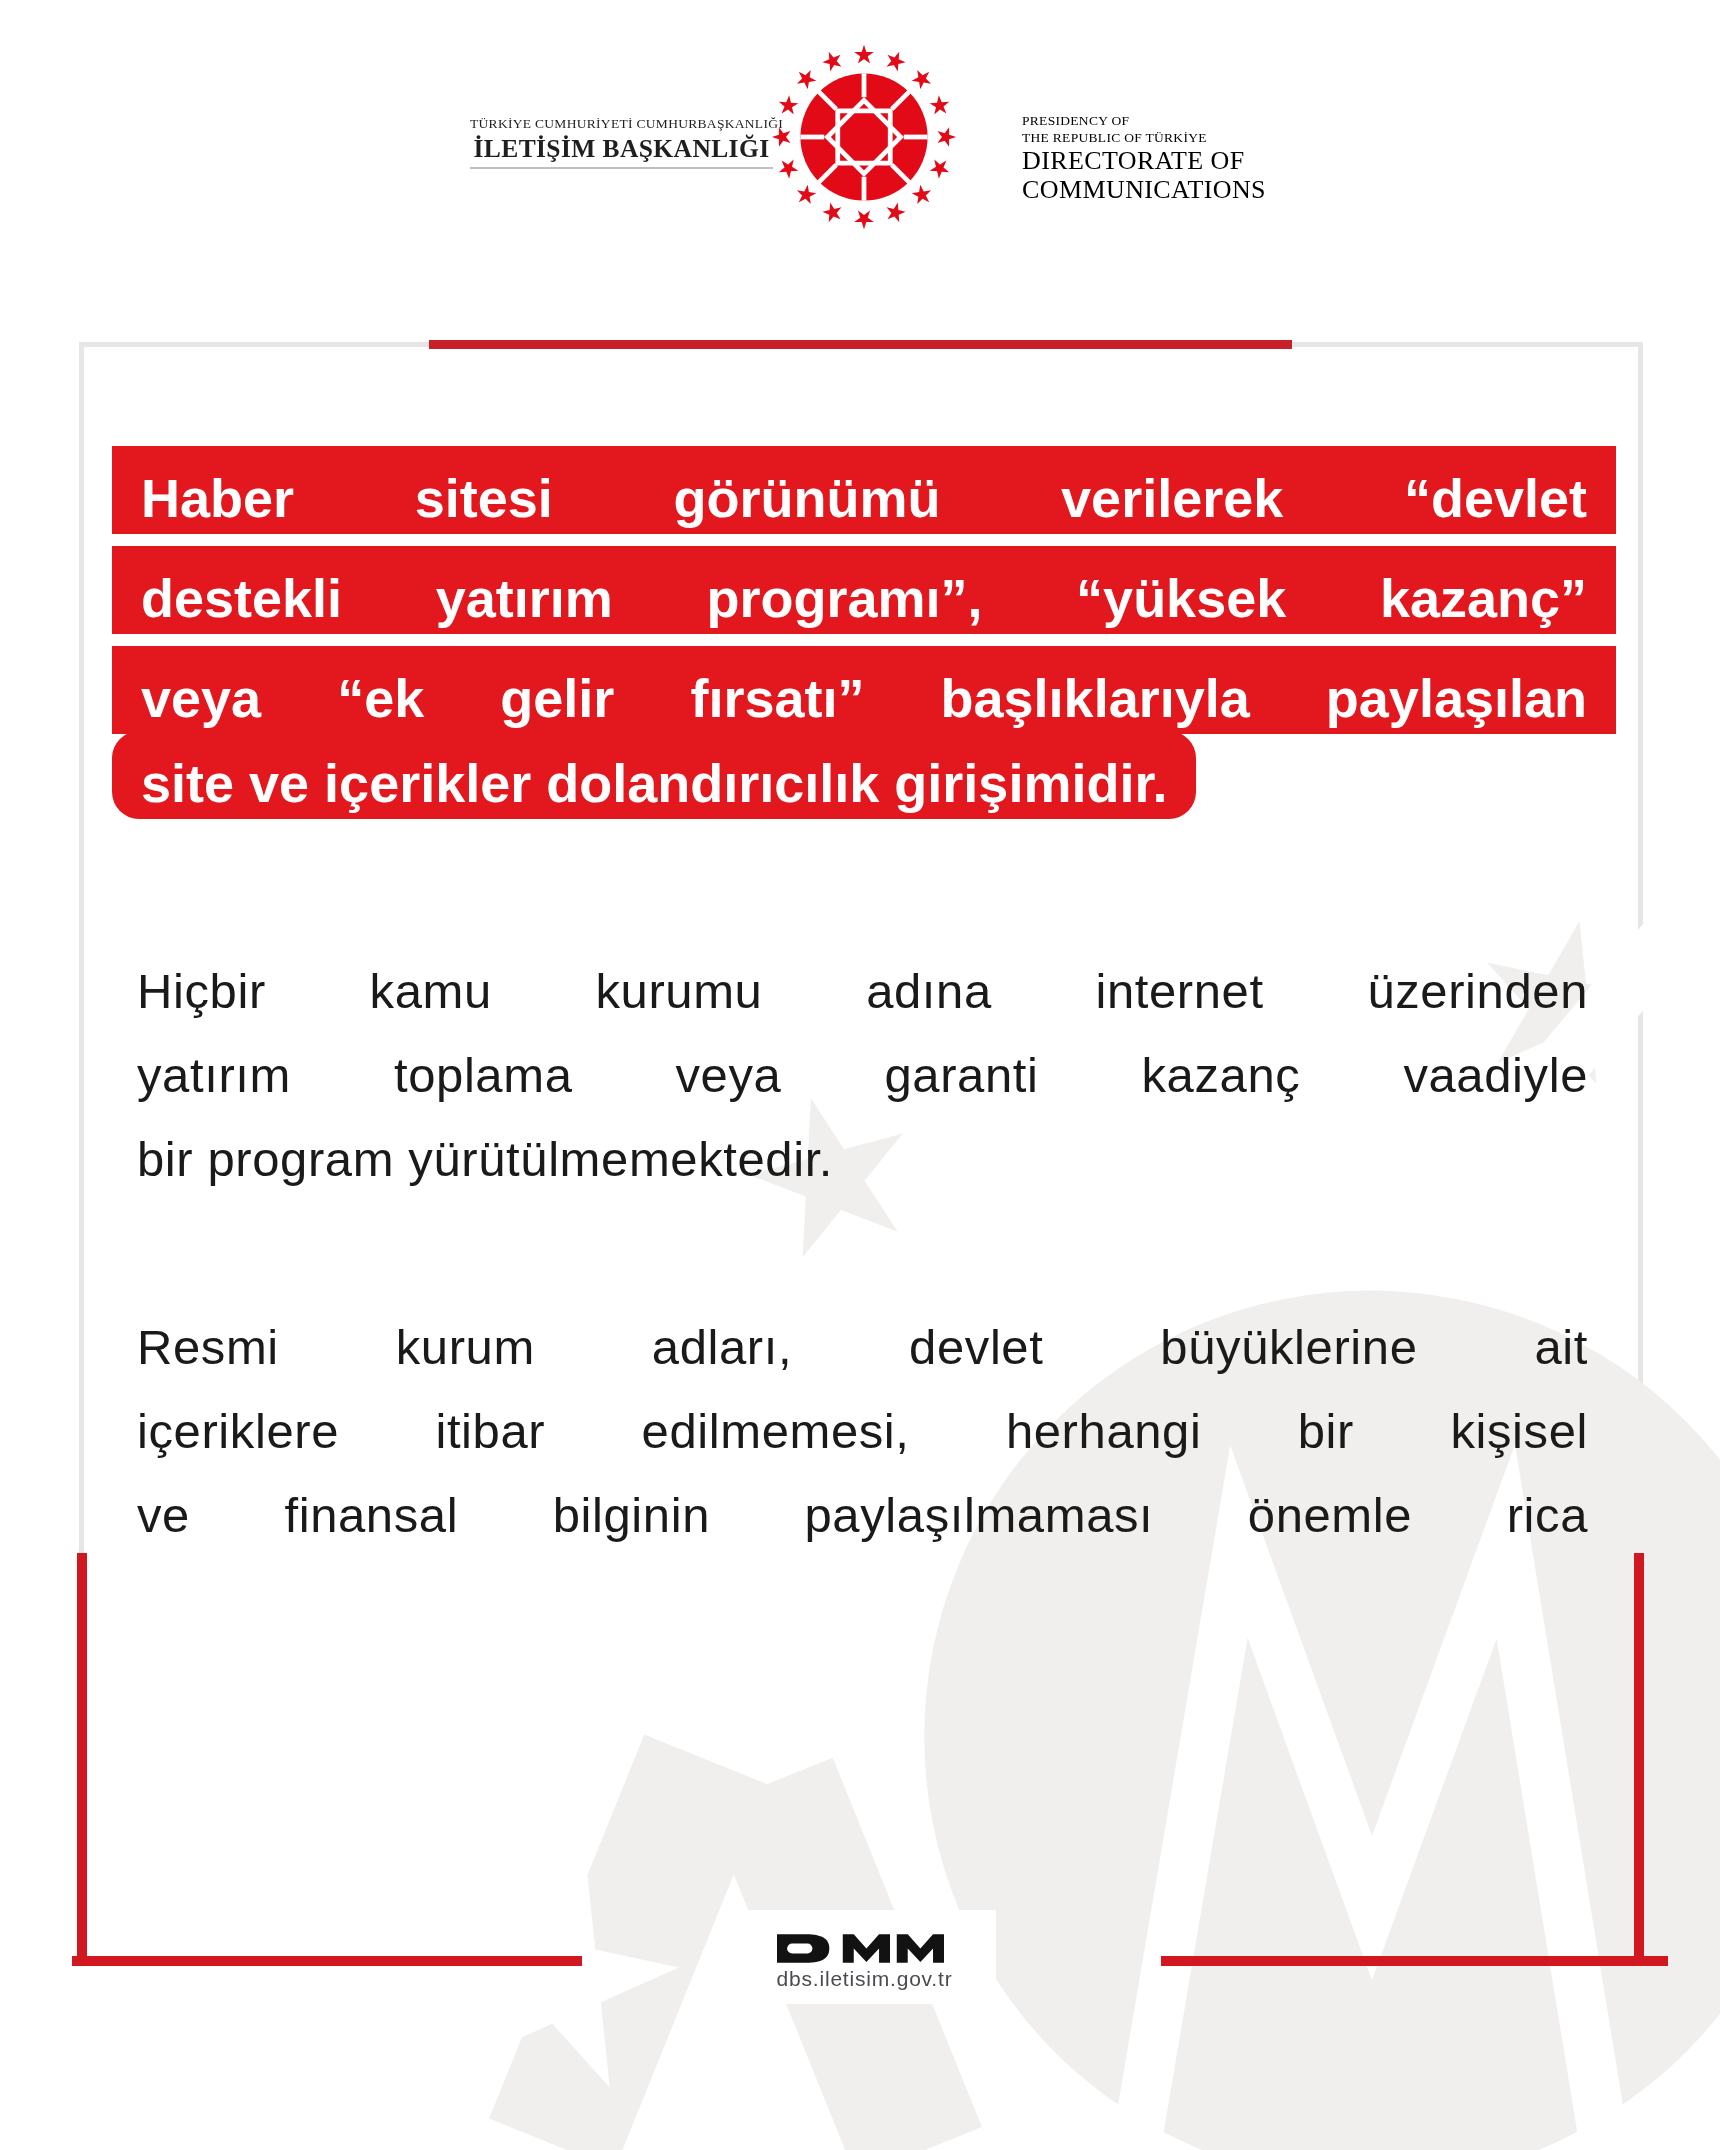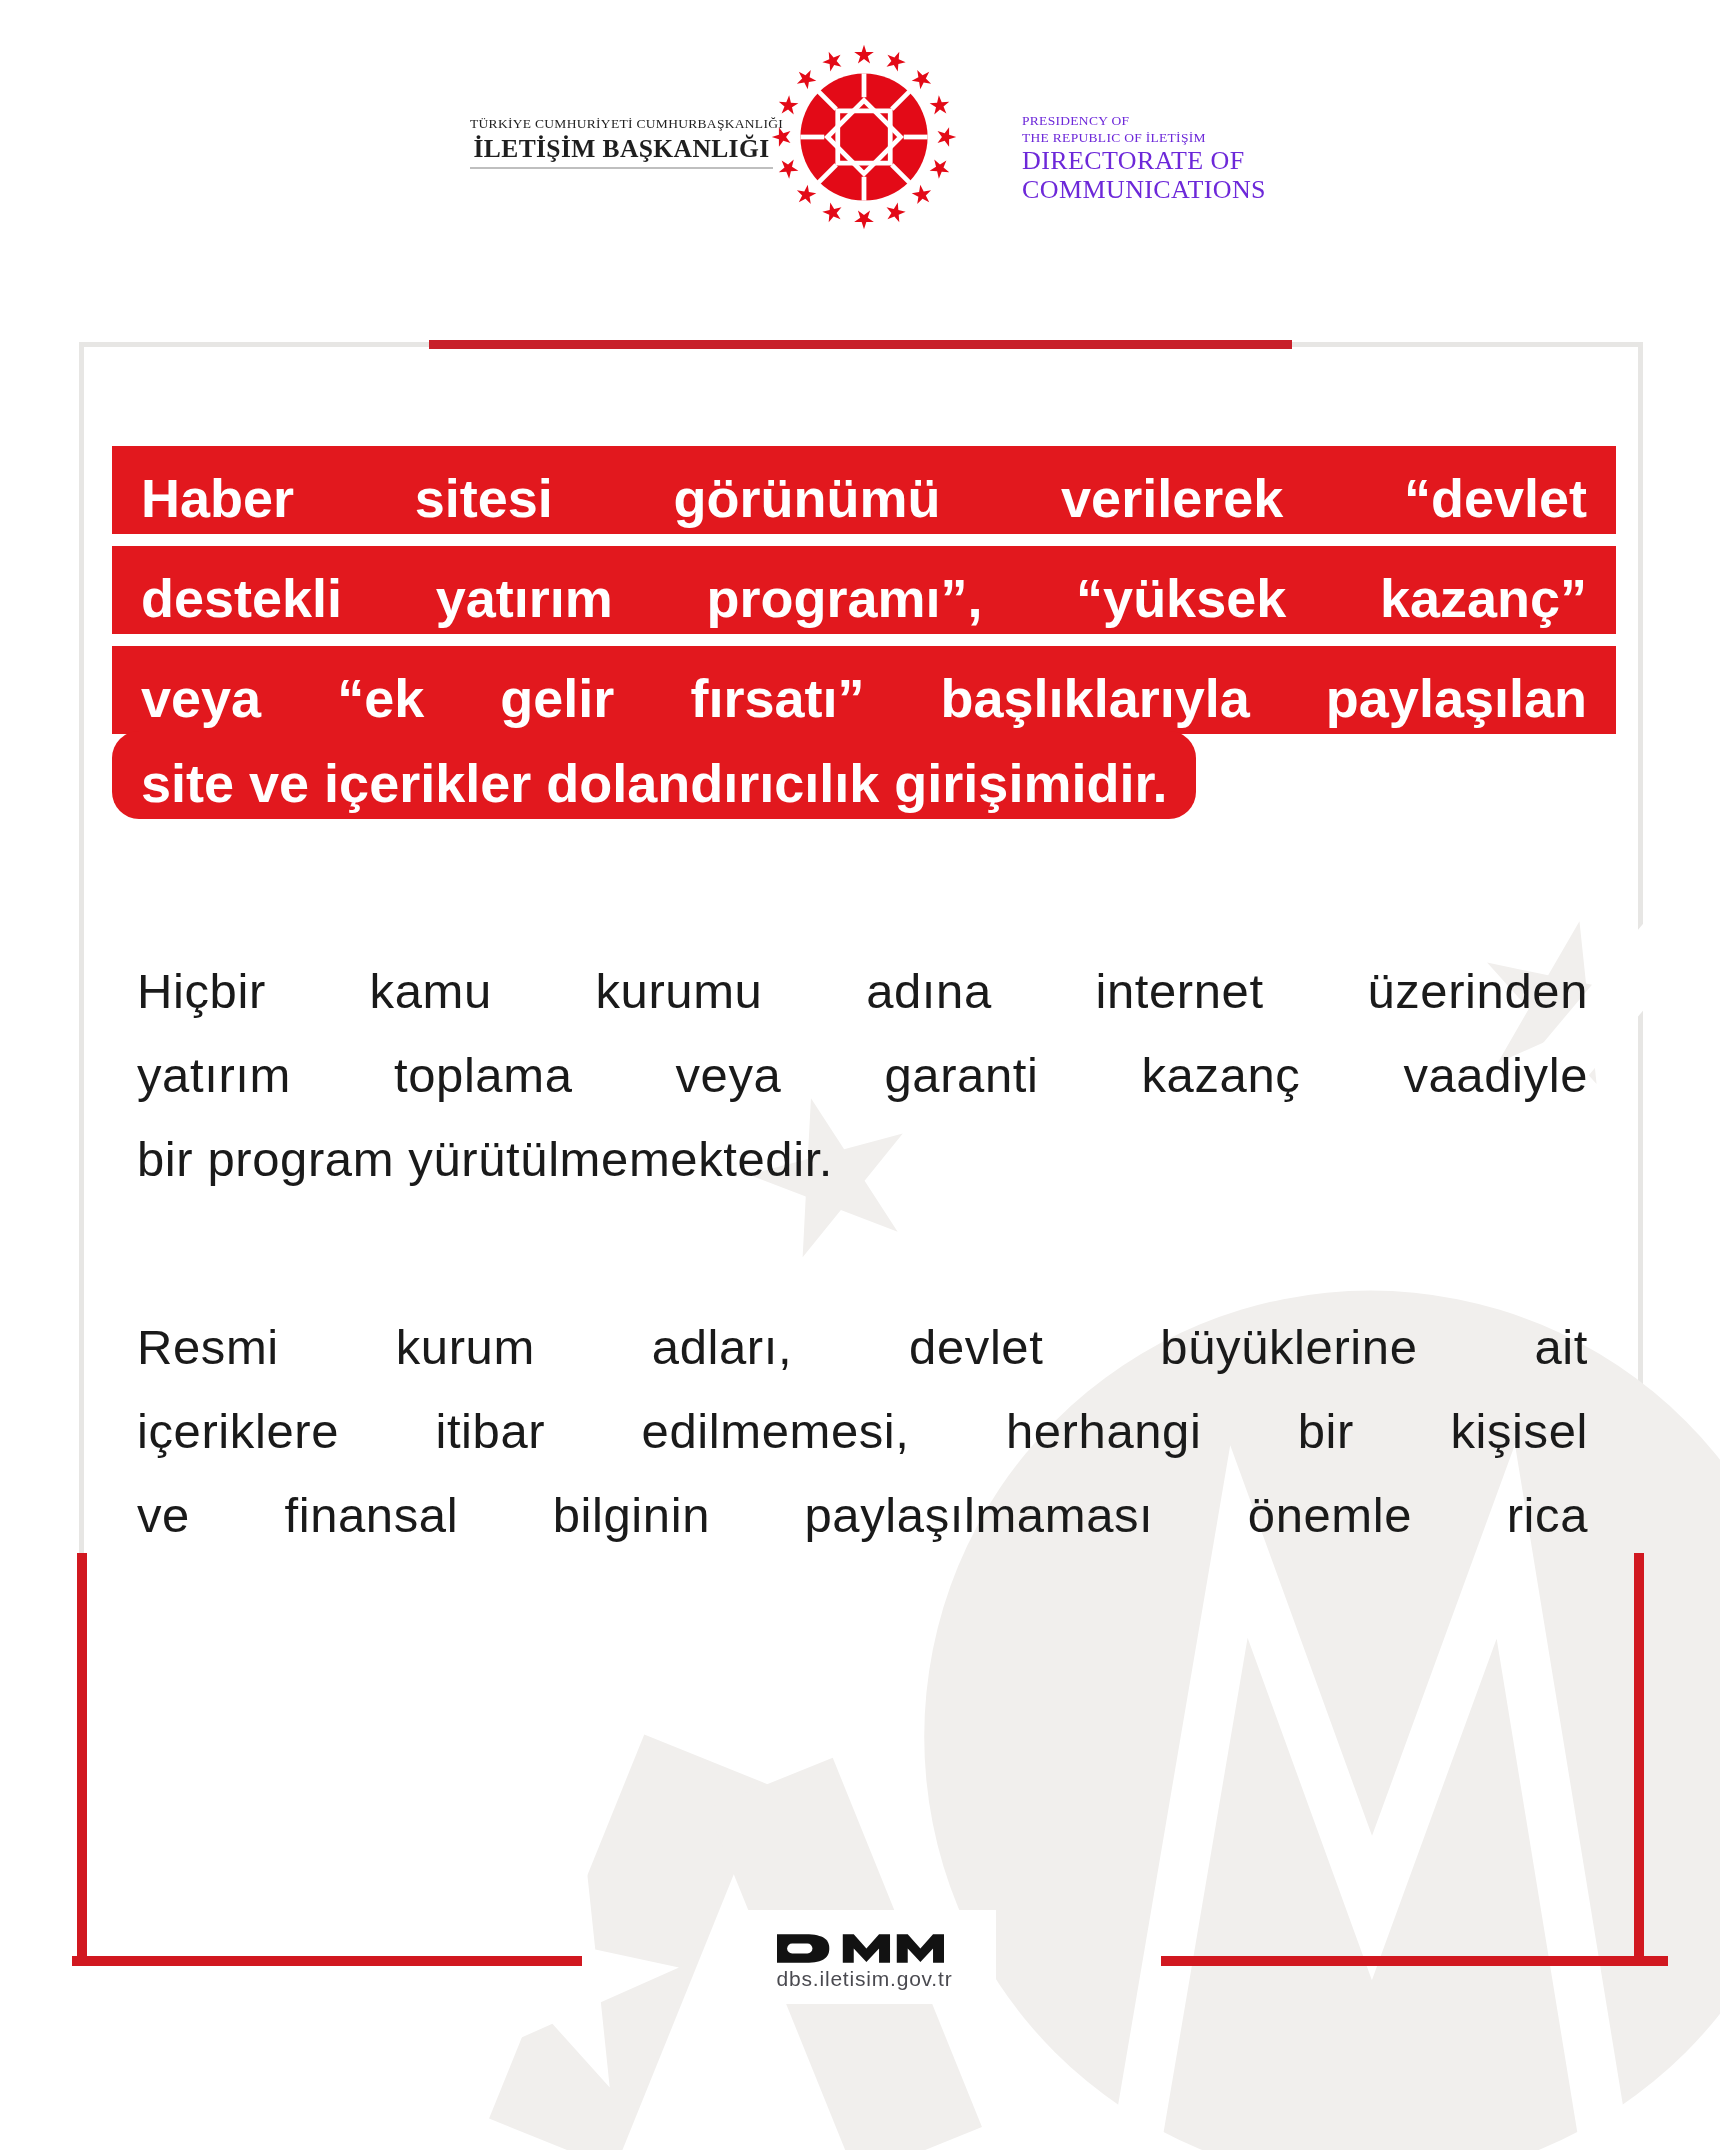--- a/index.html
+++ b/index.html
@@ -33,21 +33,21 @@
   
   .hdr-left{
     left:470px;top:116px;width:303px;text-align:center;z-index:3;
     color:#1f1f1f;font-family:"Liberation Serif",serif;
   }
   .hdr-left .small{font-size:13.5px;line-height:16.7px;letter-spacing:0.3px;white-space:nowrap;}
   .hdr-left .big{font-size:25.5px;line-height:32px;font-weight:bold;letter-spacing:0.4px;white-space:nowrap;}
   .hdr-rule{height:1.6px;background:#bfbfbf;margin-top:2.4px;}
   .hdr-right{
     left:1022px;top:113px;width:335px;text-align:left;z-index:3;
-    color:#6d28d9;font-family:"Liberation Serif",serif;
+    color:#000000;font-family:"Liberation Serif",serif;
   }
   .hdr-right .small{font-size:13.5px;line-height:16.7px;letter-spacing:0.3px;}
   .hdr-right .big{font-size:26px;line-height:29px;font-weight:normal;letter-spacing:0.4px;}
   .emblem{left:767px;top:40px;z-index:3;}
 
   
   .top-bar{left:429px;top:340px;width:863px;height:8.8px;background:var(--bar-red);z-index:4;}
 
   
   .hl{
@@ -148,21 +148,21 @@
     <use href="#star5e" transform="rotate(247.5) translate(0,-103) scale(13)"></use>
     <use href="#star5e" transform="rotate(270) translate(0,-103) scale(13)"></use>
     <use href="#star5e" transform="rotate(292.5) translate(0,-103) scale(13)"></use>
     <use href="#star5e" transform="rotate(315) translate(0,-103) scale(13)"></use>
     <use href="#star5e" transform="rotate(337.5) translate(0,-103) scale(13)"></use>
   </g>
 </svg>
 
 <div class="abs hdr-right">
   <div class="small">PRESIDENCY OF</div>
-  <div class="small">THE REPUBLIC OF İLETİŞİM</div>
+  <div class="small">THE REPUBLIC OF TÜRKİYE</div>
   <div class="big">DIRECTORATE OF</div>
   <div class="big">COMMUNICATIONS</div>
 </div>
 
 <div class="abs top-bar"></div>
 
 <div class="abs hl hl1">Haber sitesi görünümü verilerek “devlet</div>
 <div class="abs hl hl2">destekli yatırım programı”, “yüksek kazanç”</div>
 <div class="abs hl hl3">veya “ek gelir fırsatı” başlıklarıyla paylaşılan</div>
 <div class="abs hl hl4 fit">site ve içerikler dolandırıcılık girişimidir.</div>

